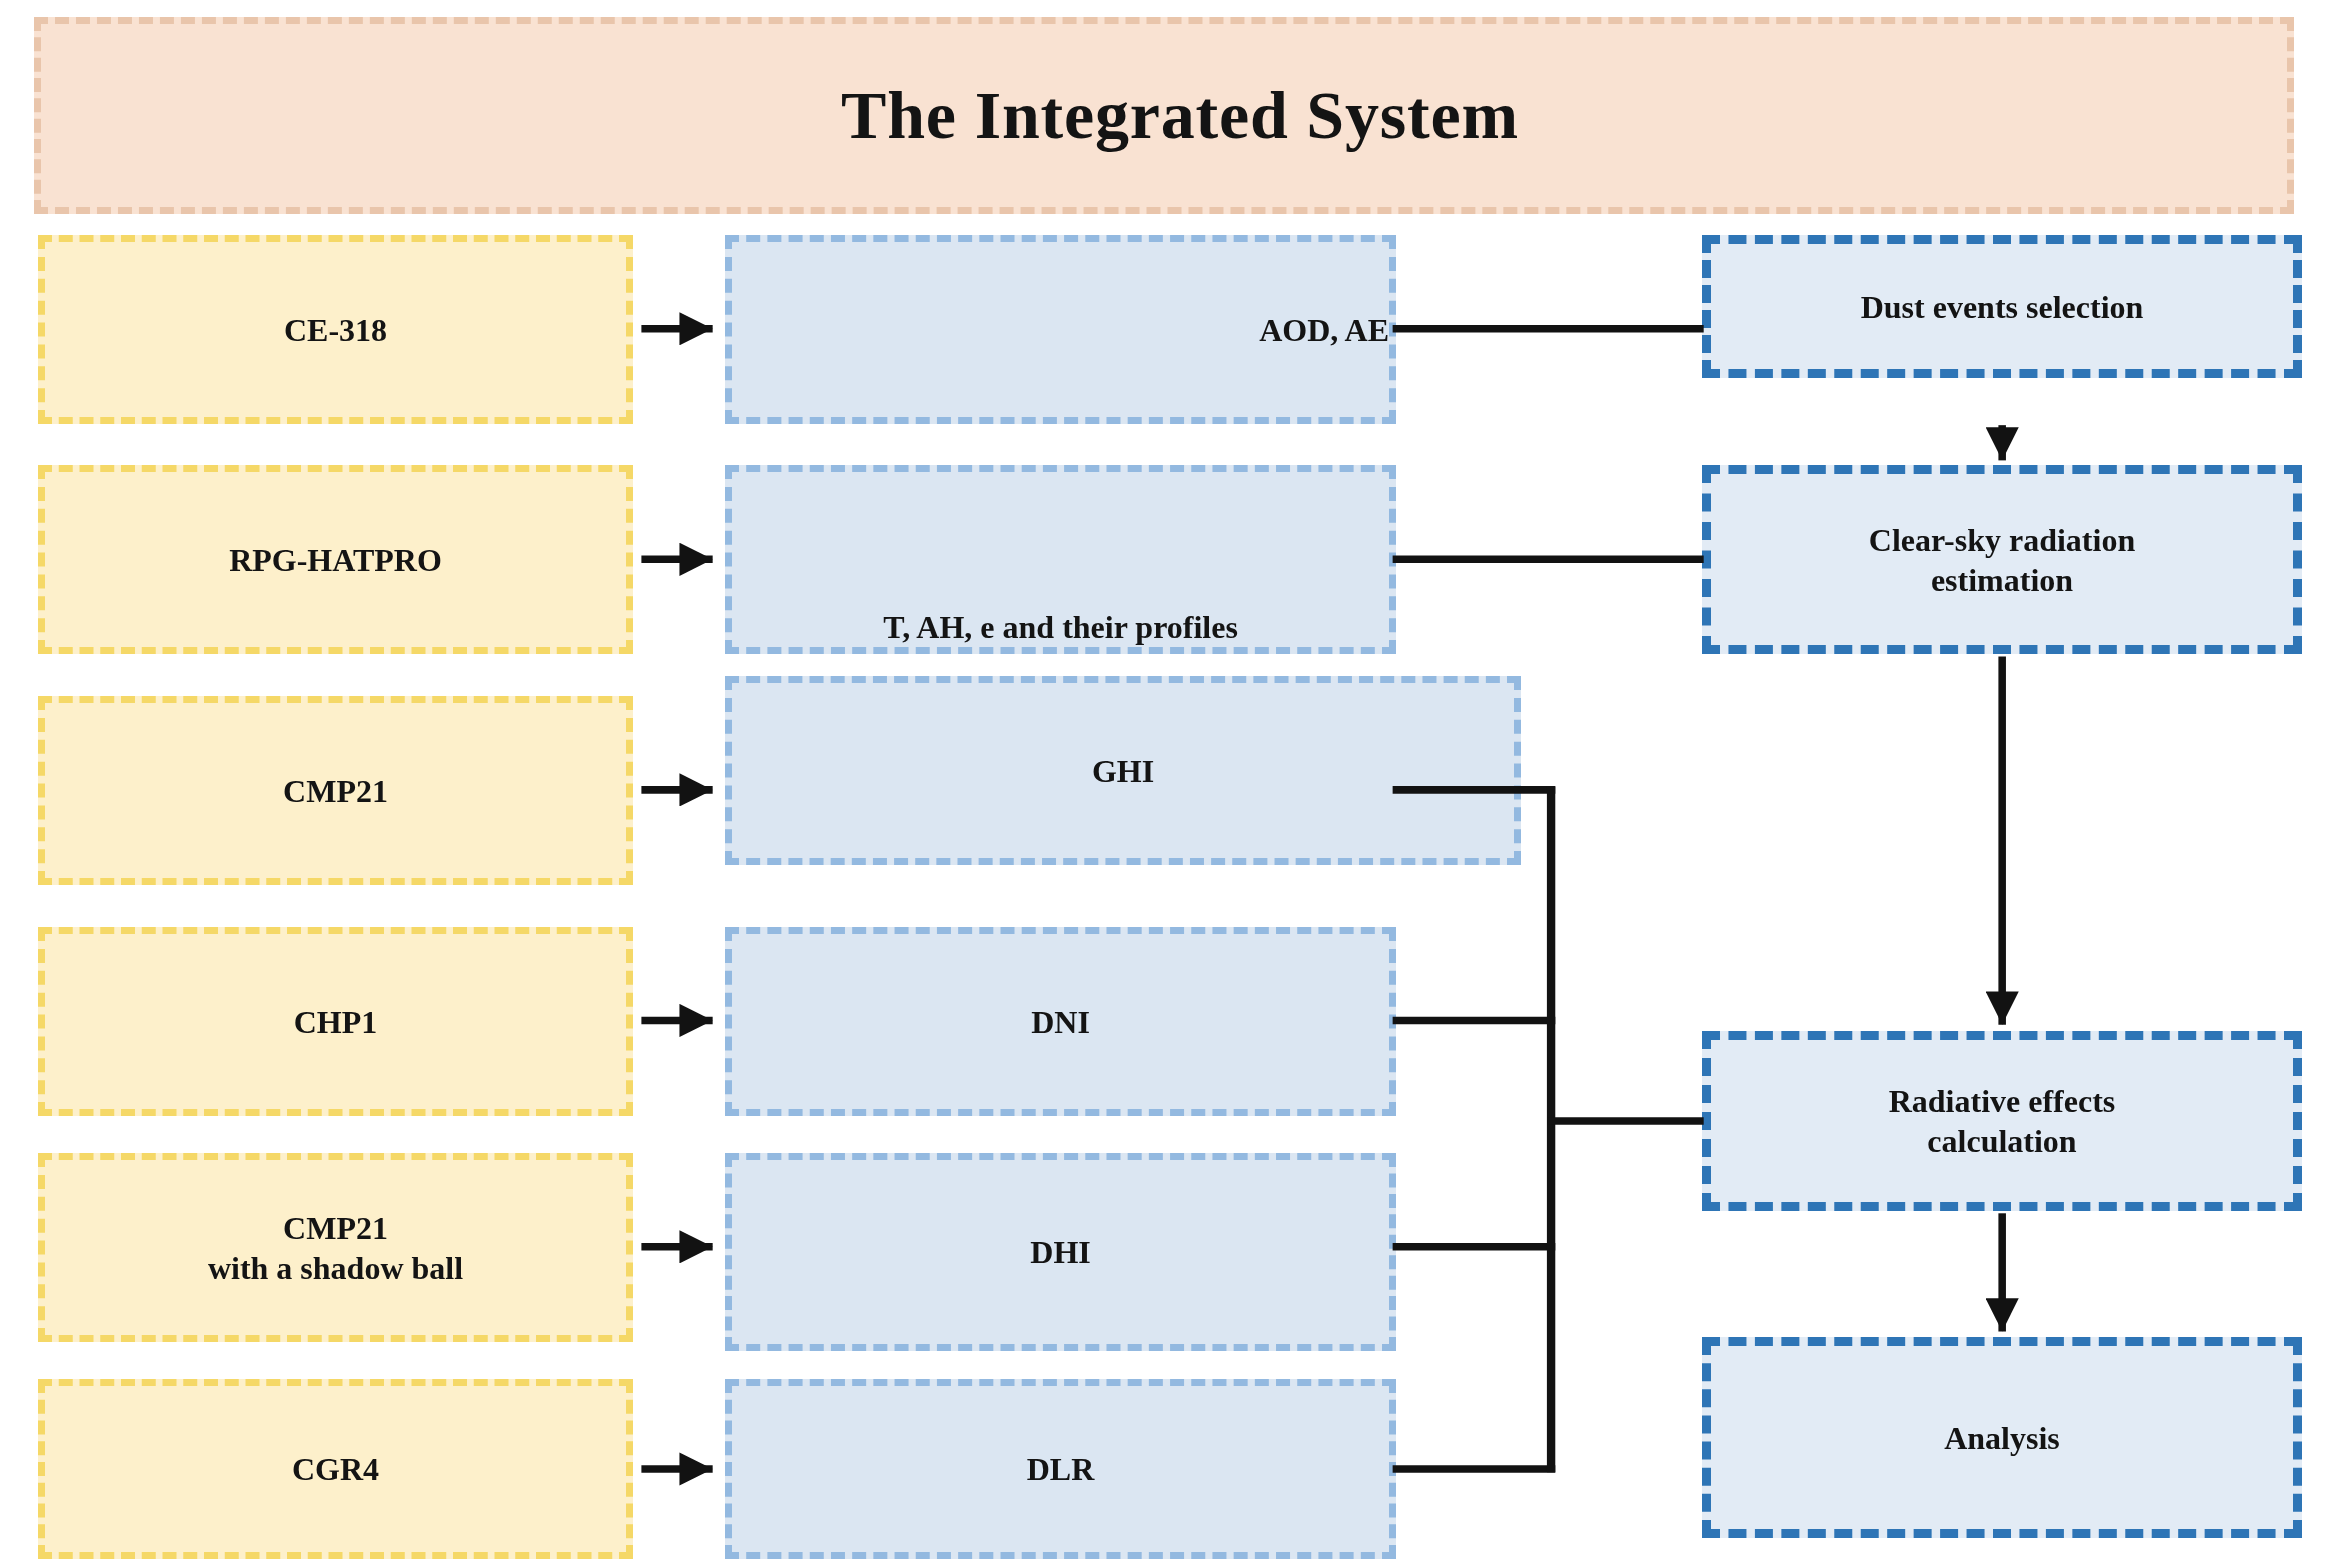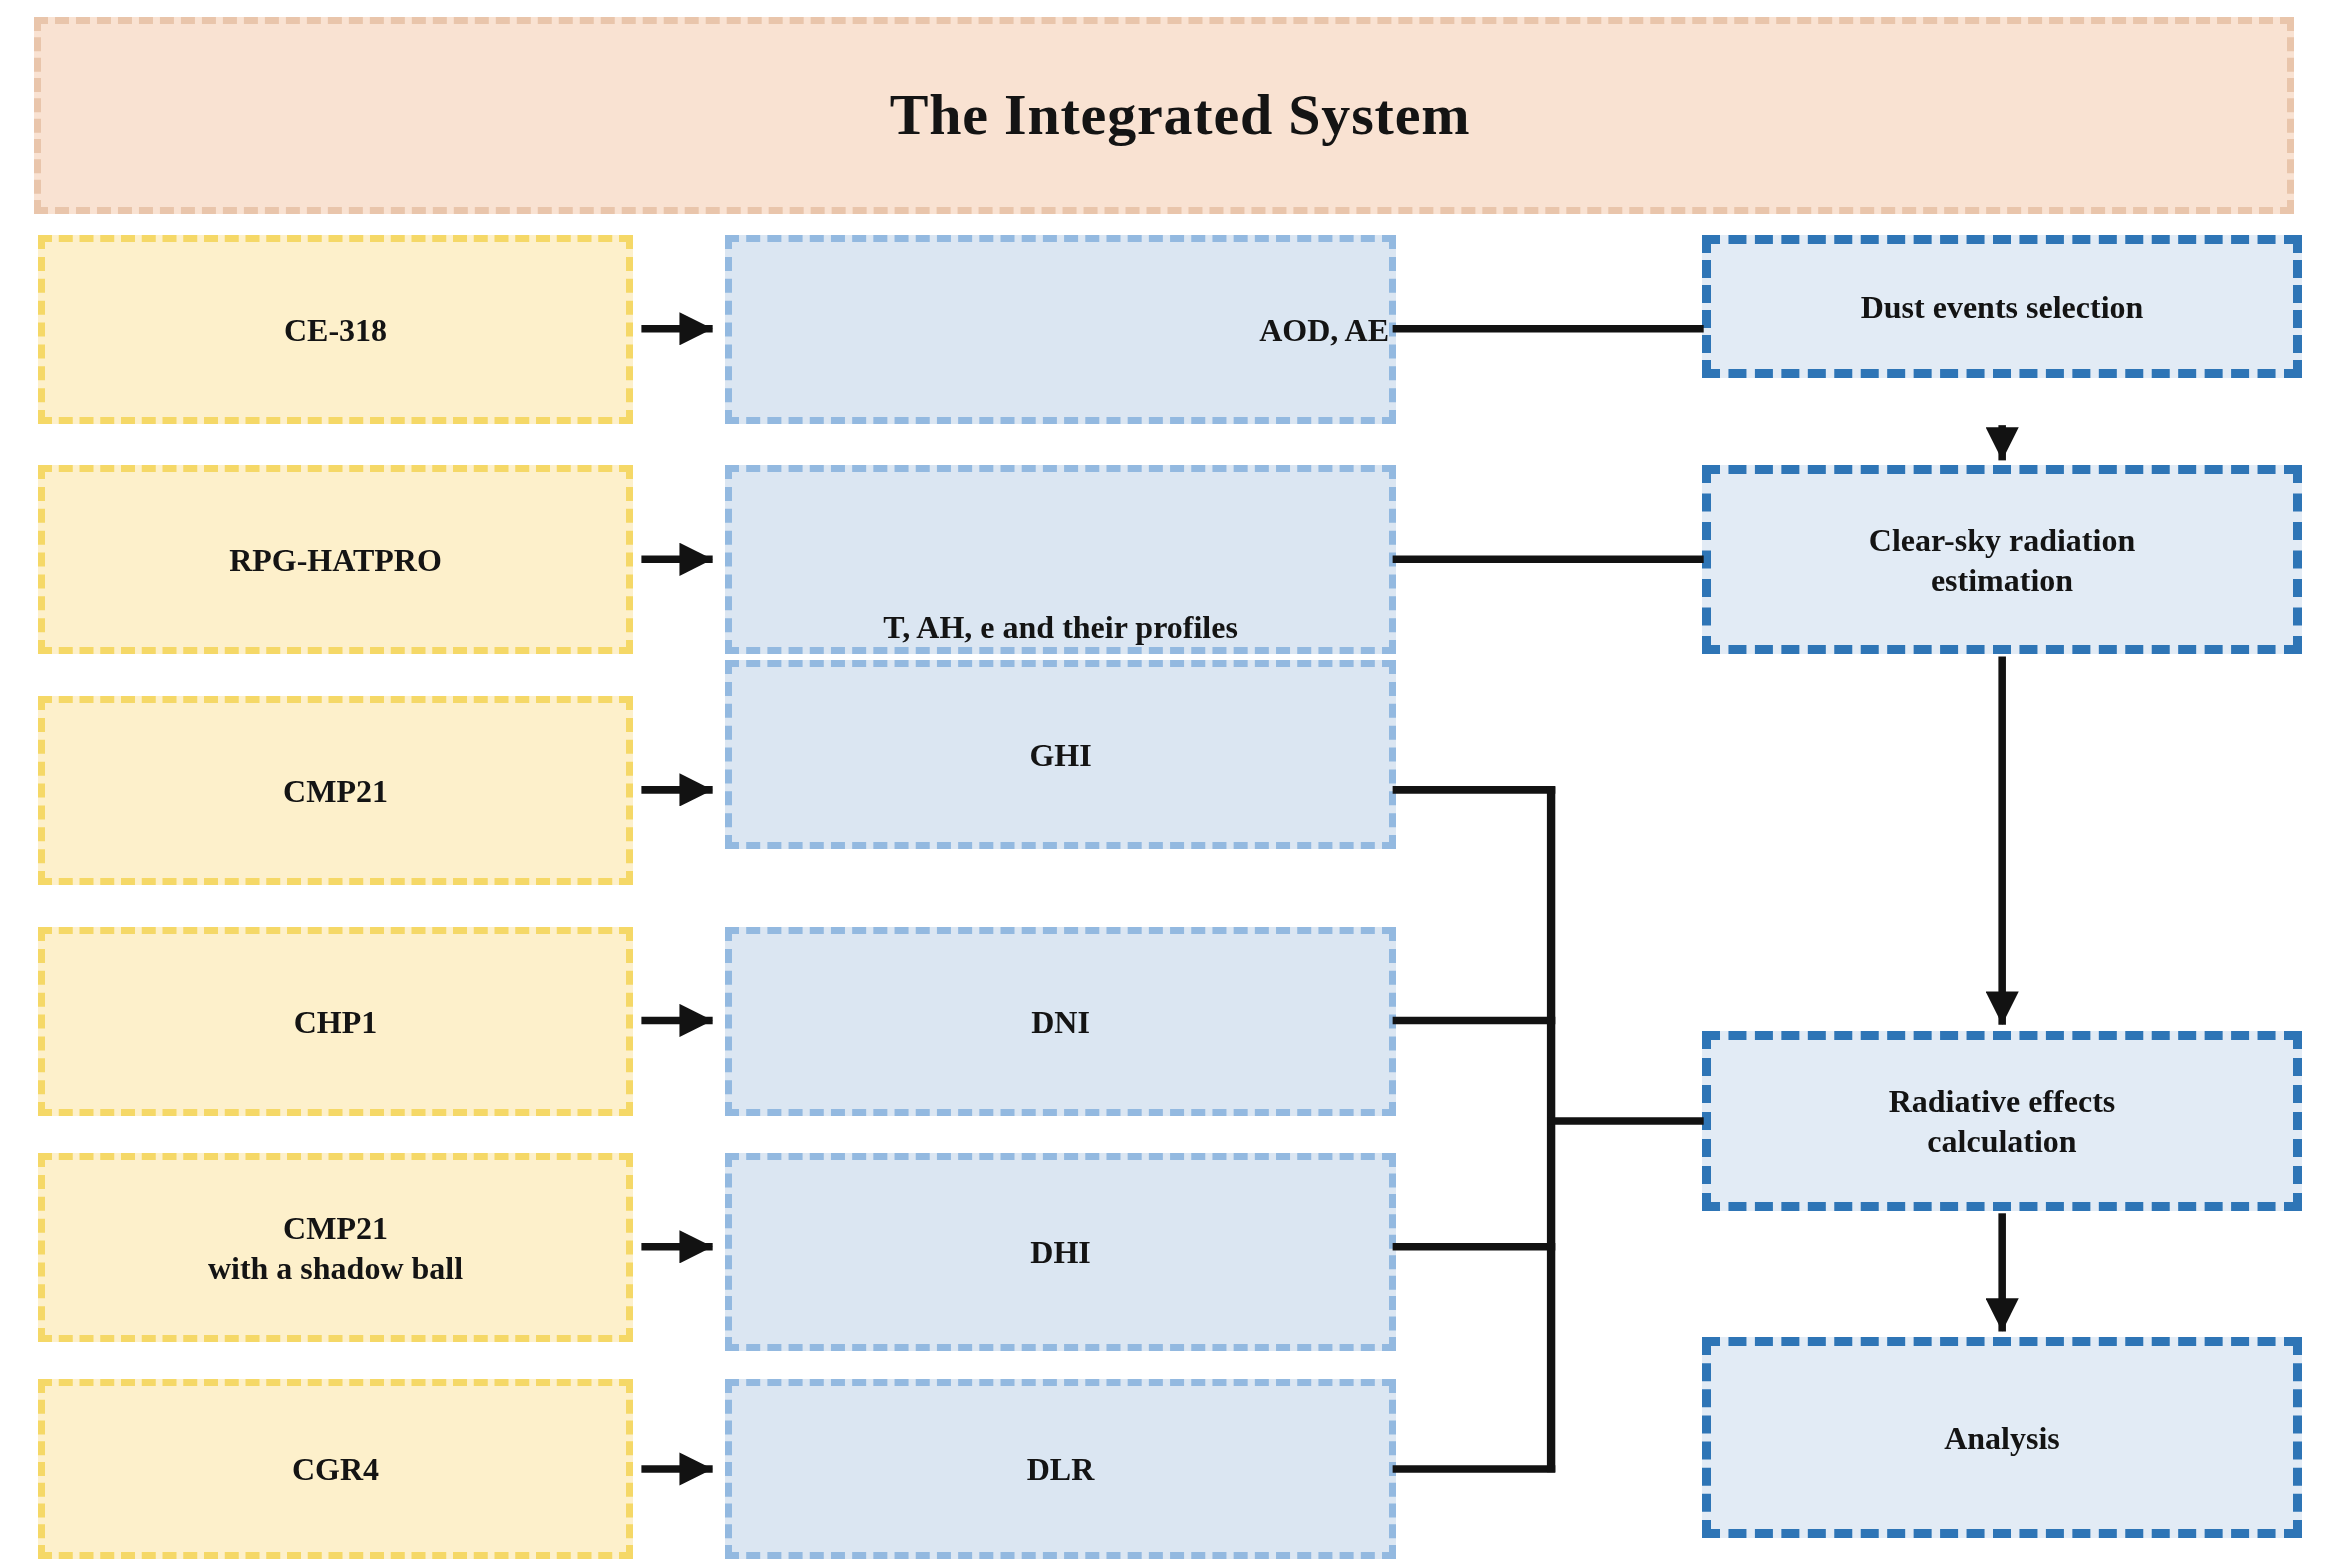--- a/index.html
+++ b/index.html
@@ -26,21 +26,21 @@
     text-align: center;
     font-weight: 700;
     color: #141414;
     font-size: 32px;
     line-height: 1.25;
     white-space: pre-line;
   }
   .title-box {
     background: var(--title-fill);
     border: 7.5px dashed var(--title-dash);
-    font-size: 58px;
+    font-size: 68px;
     letter-spacing: 0.8px;
     padding-left: 32px;
   }
   .instrument {
     background: var(--instrument-fill);
     border: 7.5px dashed var(--instrument-dash);
   }
   .measurement {
     background: var(--measurement-fill);
     border: 7.5px dashed var(--measurement-dash);
@@ -92,21 +92,21 @@
   <div class="box instrument" style="left:38px; top:1379px; width:595px; height:180px;">
     <span>CGR4</span>
   </div>
 
   <div class="box measurement" style="left:725px; top:235px; width:671px; height:189px;justify-content:flex-end;">
     <span>AOD, AE</span>
   </div>
   <div class="box measurement" style="left:725px; top:465px; width:671px; height:189px;align-items:flex-end;">
     <span>T, AH, e and their profiles</span>
   </div>
-  <div class="box measurement" style="left:725px; top:660px; width:671px; height:189px;">
+  <div class="box measurement" style="left:725px; top:676px; width:796px; height:189px;">
     <span>GHI</span>
   </div>
   <div class="box measurement" style="left:725px; top:927px; width:671px; height:189px;">
     <span>DNI</span>
   </div>
   <div class="box measurement" style="left:725px; top:1153px; width:671px; height:198px;">
     <span>DHI</span>
   </div>
   <div class="box measurement" style="left:725px; top:1379px; width:671px; height:180px;">
     <span>DLR</span>

